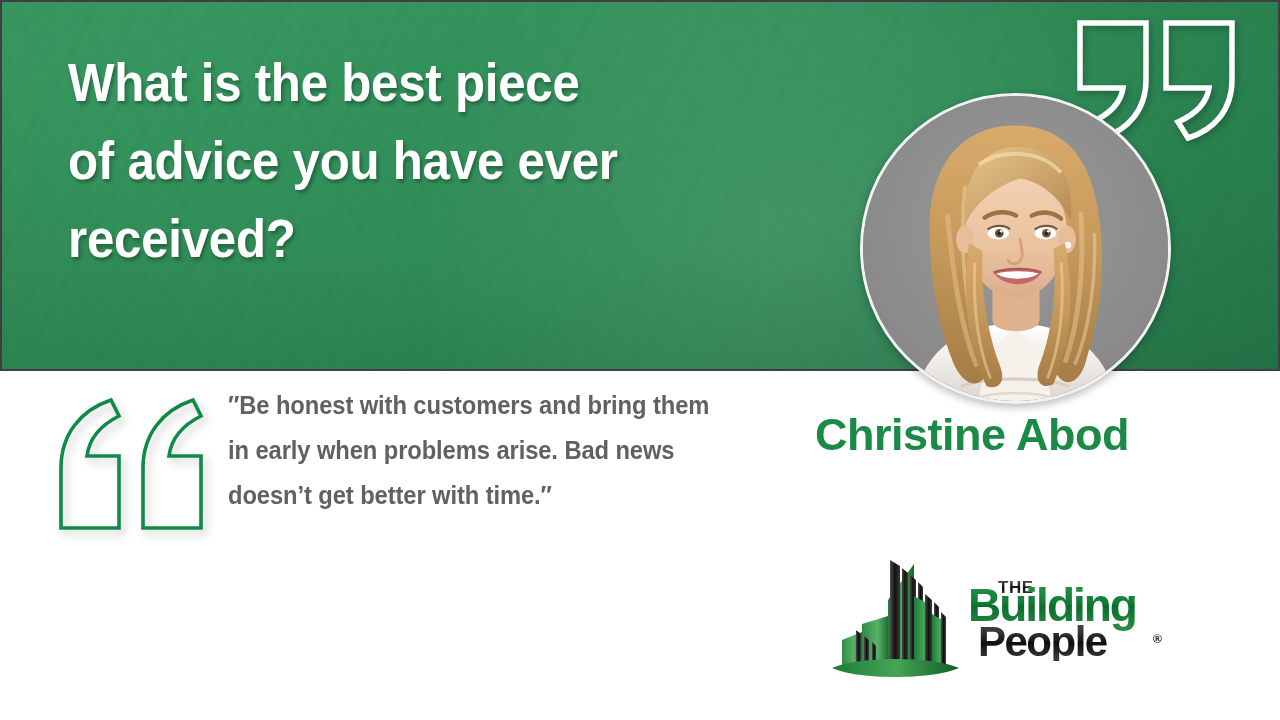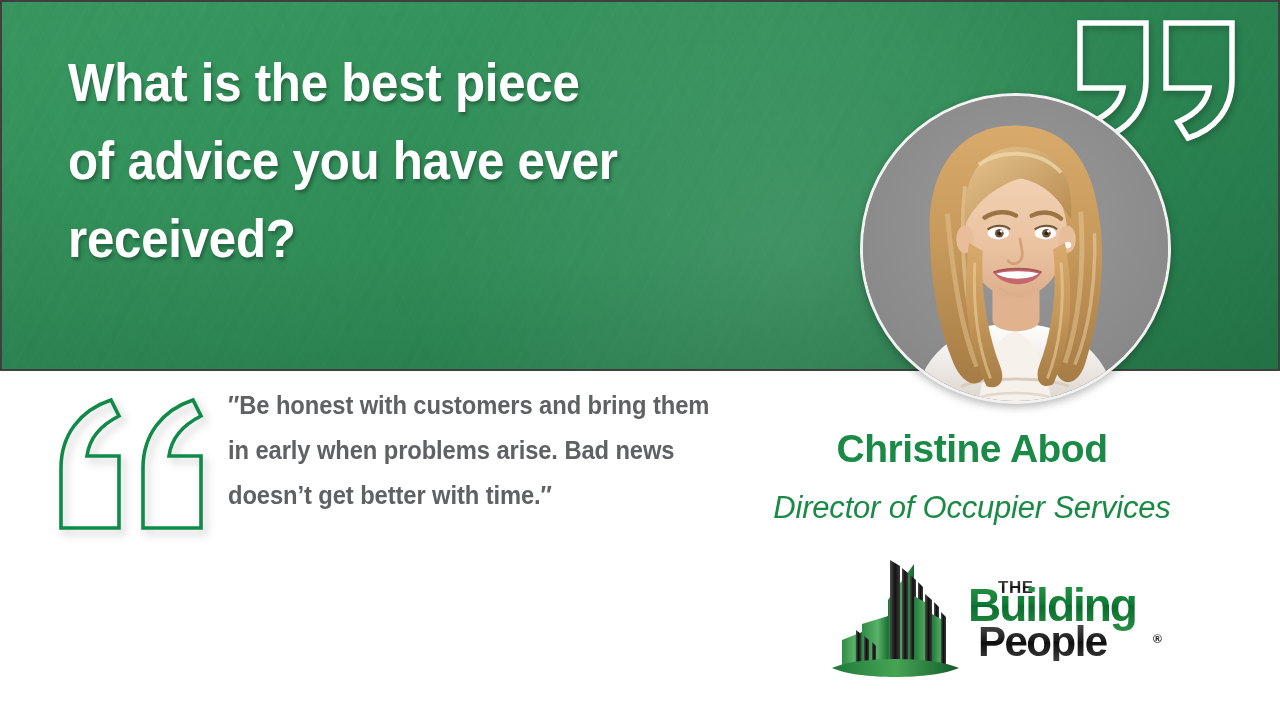--- a/index.html
+++ b/index.html
@@ -162,25 +162,25 @@
 
   
   .person {
     position: absolute;
     left: 700px;
     top: 409px;
     width: 544px;
     text-align: center;
   }
   .person-name {
-    margin: 14px;
+    margin: 0;
     color: #1b8a46;
     font-family: "Liberation Sans", sans-serif;
     font-weight: bold;
-    font-size: 39px;
+    font-size: 45px;
     line-height: 52px;
     letter-spacing: -0.5px;
   }
   .person-title {
     margin: 2px 0 0 0;
     color: #1b8a46;
     font-family: "Liberation Sans", sans-serif;
     font-style: italic;
     font-size: 31px;
     line-height: 38px;
@@ -314,21 +314,20 @@
     <g fill="none" stroke="#0f8a49" stroke-width="3.6" stroke-linejoin="miter">
       <path d="M64 134 H6 V74 C6 40 26 16 56 6 L64 22 C44 32 34 46 32 62 H64 Z"></path>
       <path d="M146 134 H88 V74 C88 40 108 16 138 6 L146 22 C126 32 116 46 114 62 H146 Z"></path>
     </g>
   </svg>
 
   <p class="quote-text">″Be honest with customers and bring them in early when problems arise. Bad news doesn’t get better with time.″</p>
 
   <div class="person">
     <div class="person-name">Christine Abod</div>
-    <div class="person-title">Director of Occupier Services</div>
   </div>
 
   <div class="logo">
 
     <svg class="logo-mark" viewBox="0 0 135 130">
       <defs>
         <linearGradient id="gA" x1="0" y1="0" x2="1" y2="0">
           <stop offset="0%" stop-color="#1f7a3c"></stop>
           <stop offset="55%" stop-color="#4aa559"></stop>
           <stop offset="100%" stop-color="#17652f"></stop>

